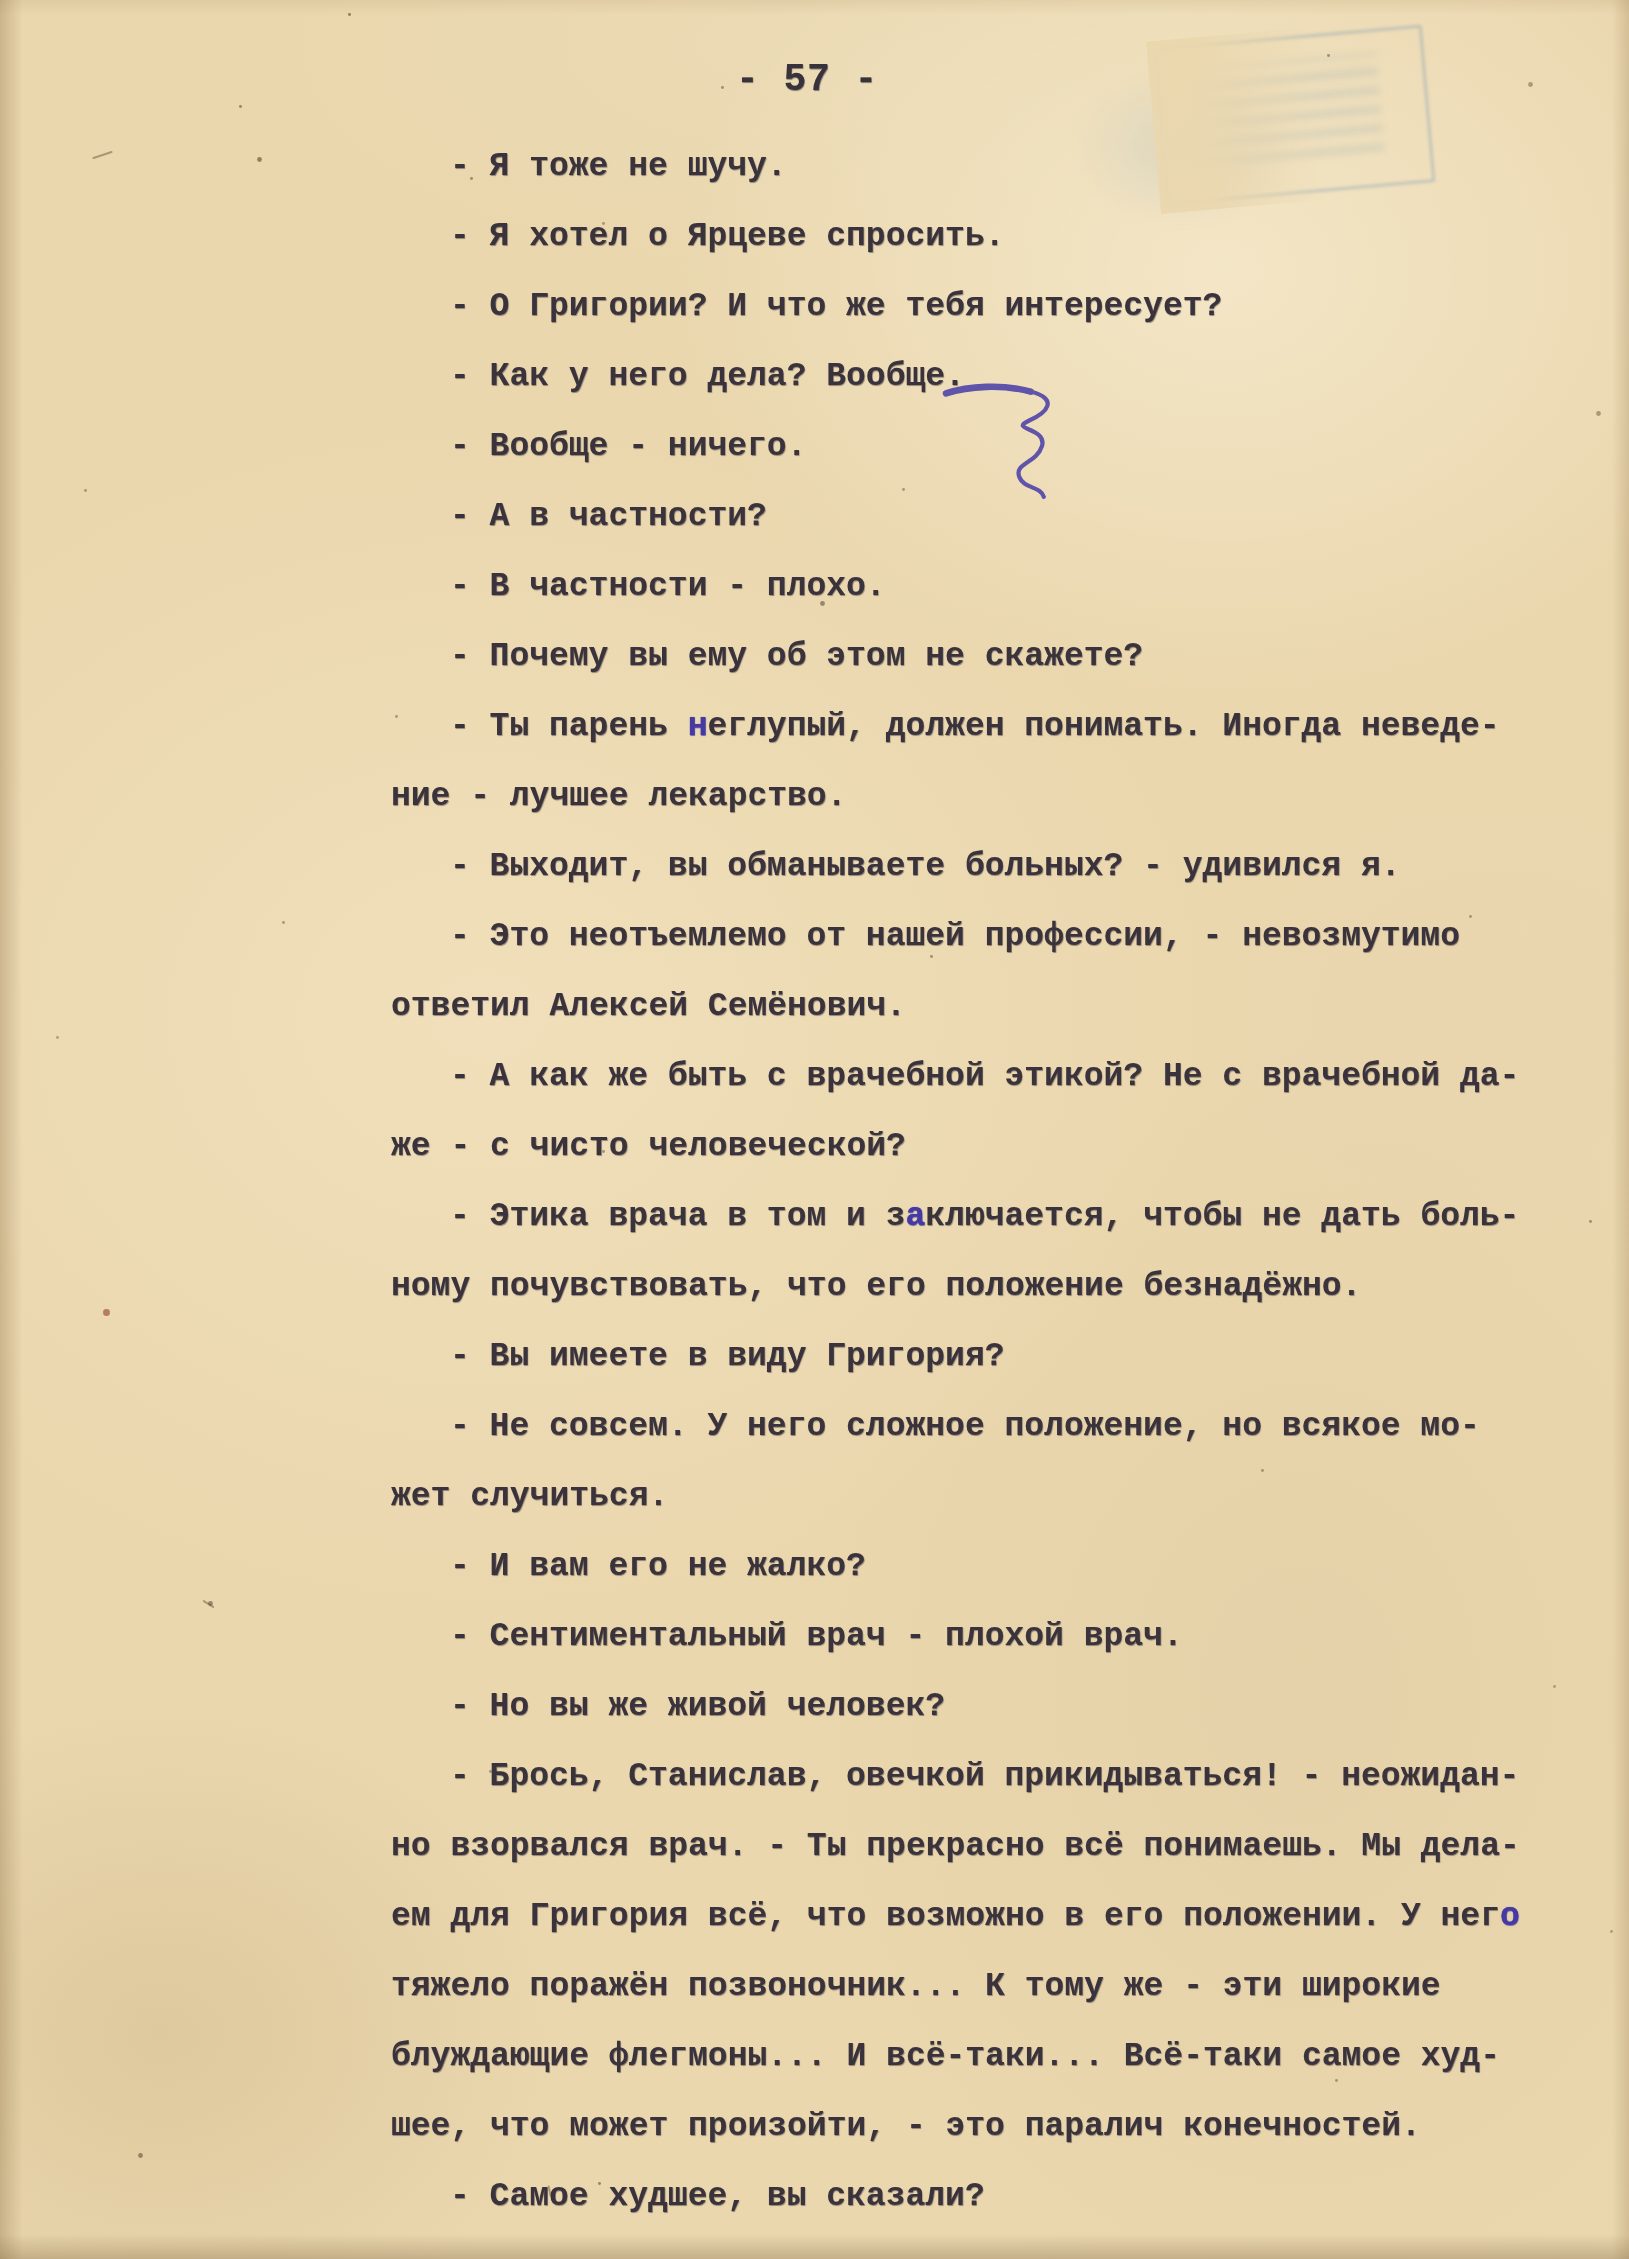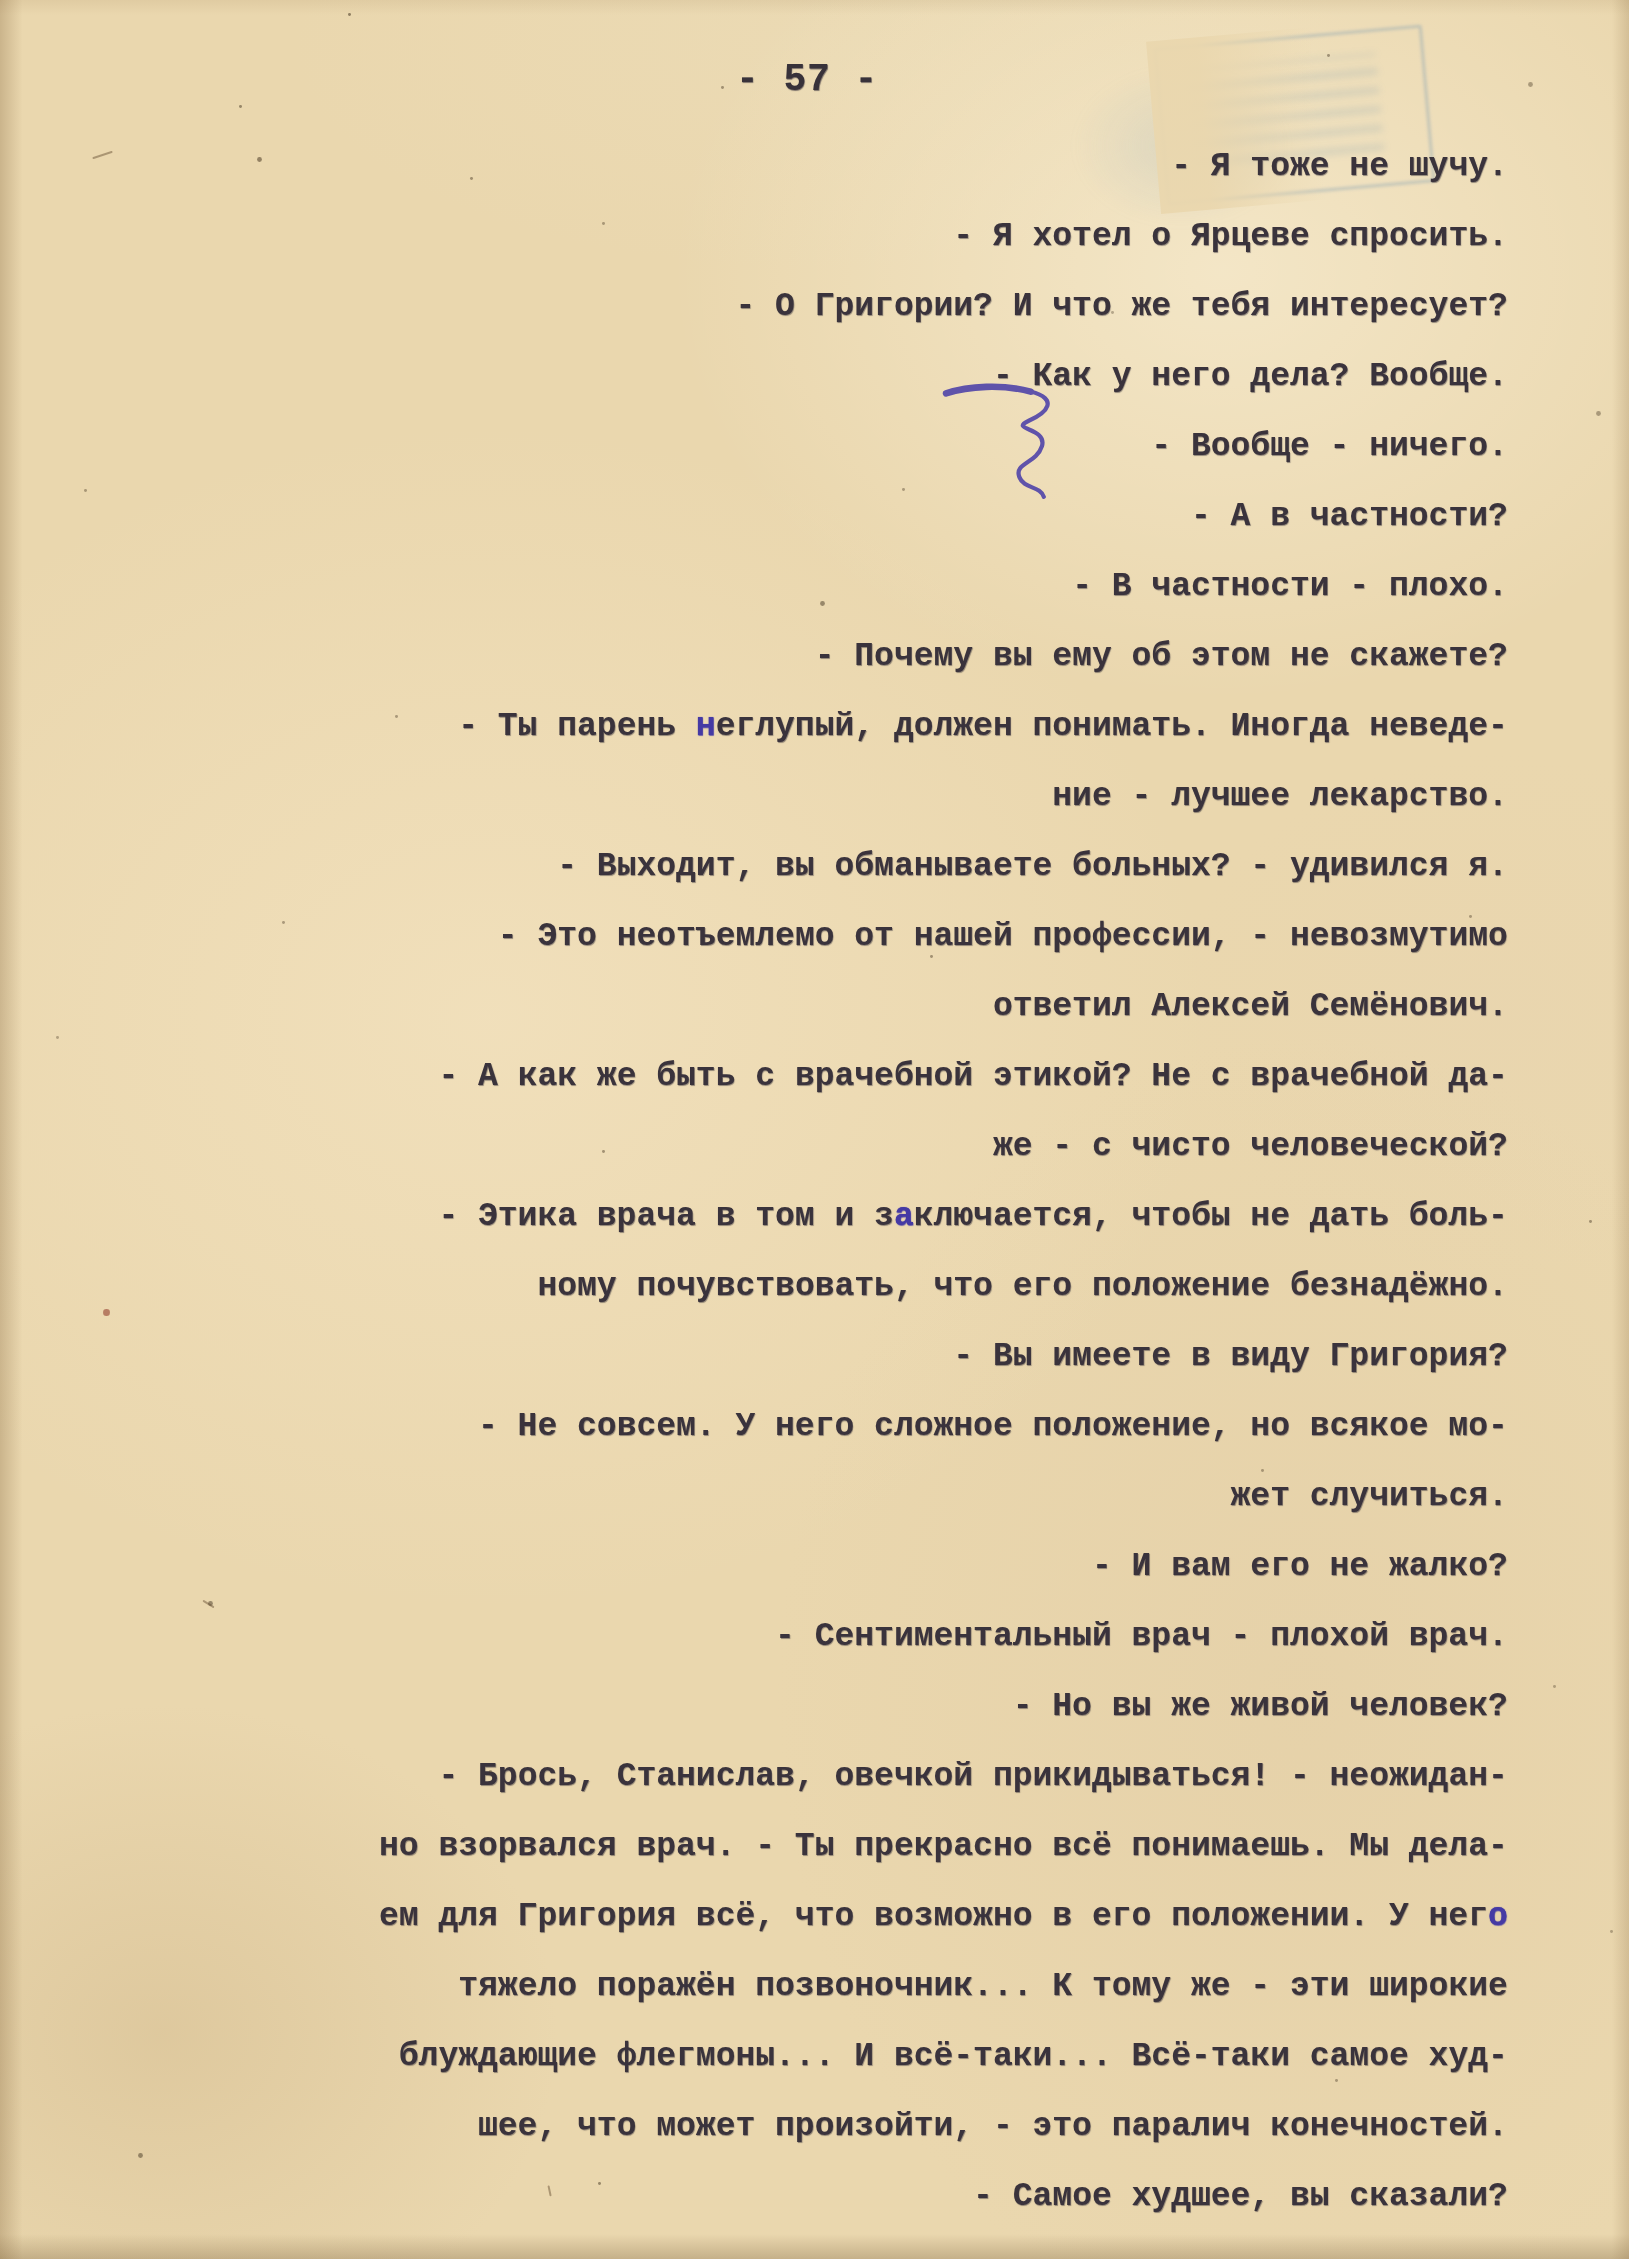--- a/index.html
+++ b/index.html
@@ -12,30 +12,29 @@
       linear-gradient(270deg, rgba(130,100,60,.22), transparent 17px),
       linear-gradient(0deg, rgba(115,90,55,.32), transparent 26px),
       linear-gradient(180deg, rgba(150,120,75,.12), transparent 15px),
       radial-gradient(847px 659px at 75% 12%, rgba(255,248,228,.45), transparent 65%),
       radial-gradient(1036px 847px at 30% 45%, rgba(246,230,197,.55), transparent 70%),
       radial-gradient(753px 942px at 80% 75%, rgba(226,205,165,.55), transparent 70%),
       radial-gradient(565px 471px at 10% 90%, rgba(208,183,138,.45), transparent 70%),
       radial-gradient(471px 377px at 92% 45%, rgba(232,212,175,.5), transparent 70%),
       radial-gradient(659px 282px at 50% 2%, rgba(236,221,185,.5), transparent 80%);
     font-family:"Liberation Mono","DejaVu Sans Mono",monospace;
-    text-align:right;
   }
   .pagenum{
     position:absolute;left:736px;top:58px;
     font-size:38px;font-weight:700;letter-spacing:0.9px;
     color:#38323a;text-shadow:0.6px 0.6px 0.9px rgba(56,50,60,.6);
     white-space:pre;
   }
   .lines{
-    position:absolute;left:379px;top:132px;
+    position:absolute;left:391px;top:132px;
     font-size:33px;line-height:70px;font-weight:700;
     color:#3a333c;text-shadow:0.6px 0.6px 0.8px rgba(58,51,60,.5);
     white-space:pre;
   }
   .line{height:70px;}
   .line.indent{padding-left:59px;}
   .pen-char{
     color:#453aa4;
     text-shadow:0 0 0.9px rgba(69,58,164,.9),0.5px 0.5px 0.9px rgba(69,58,164,.7);
   }

